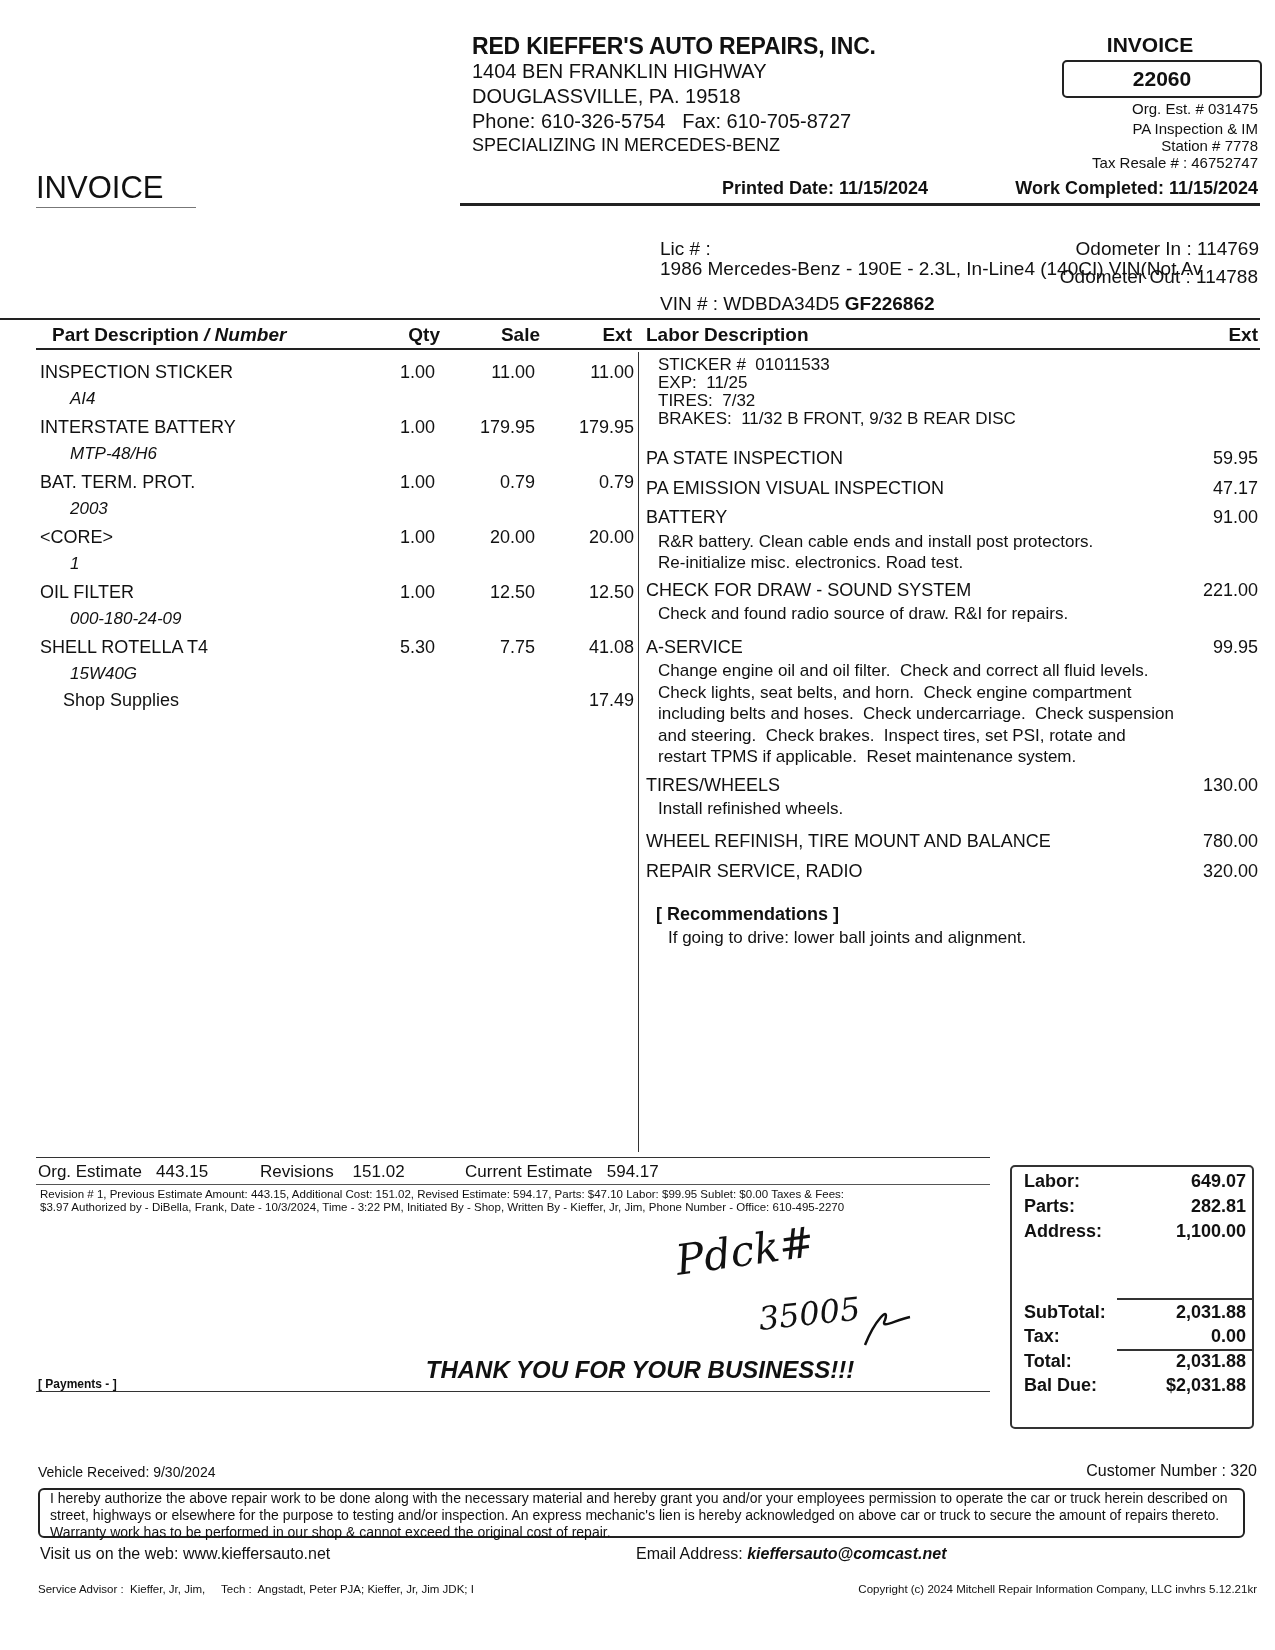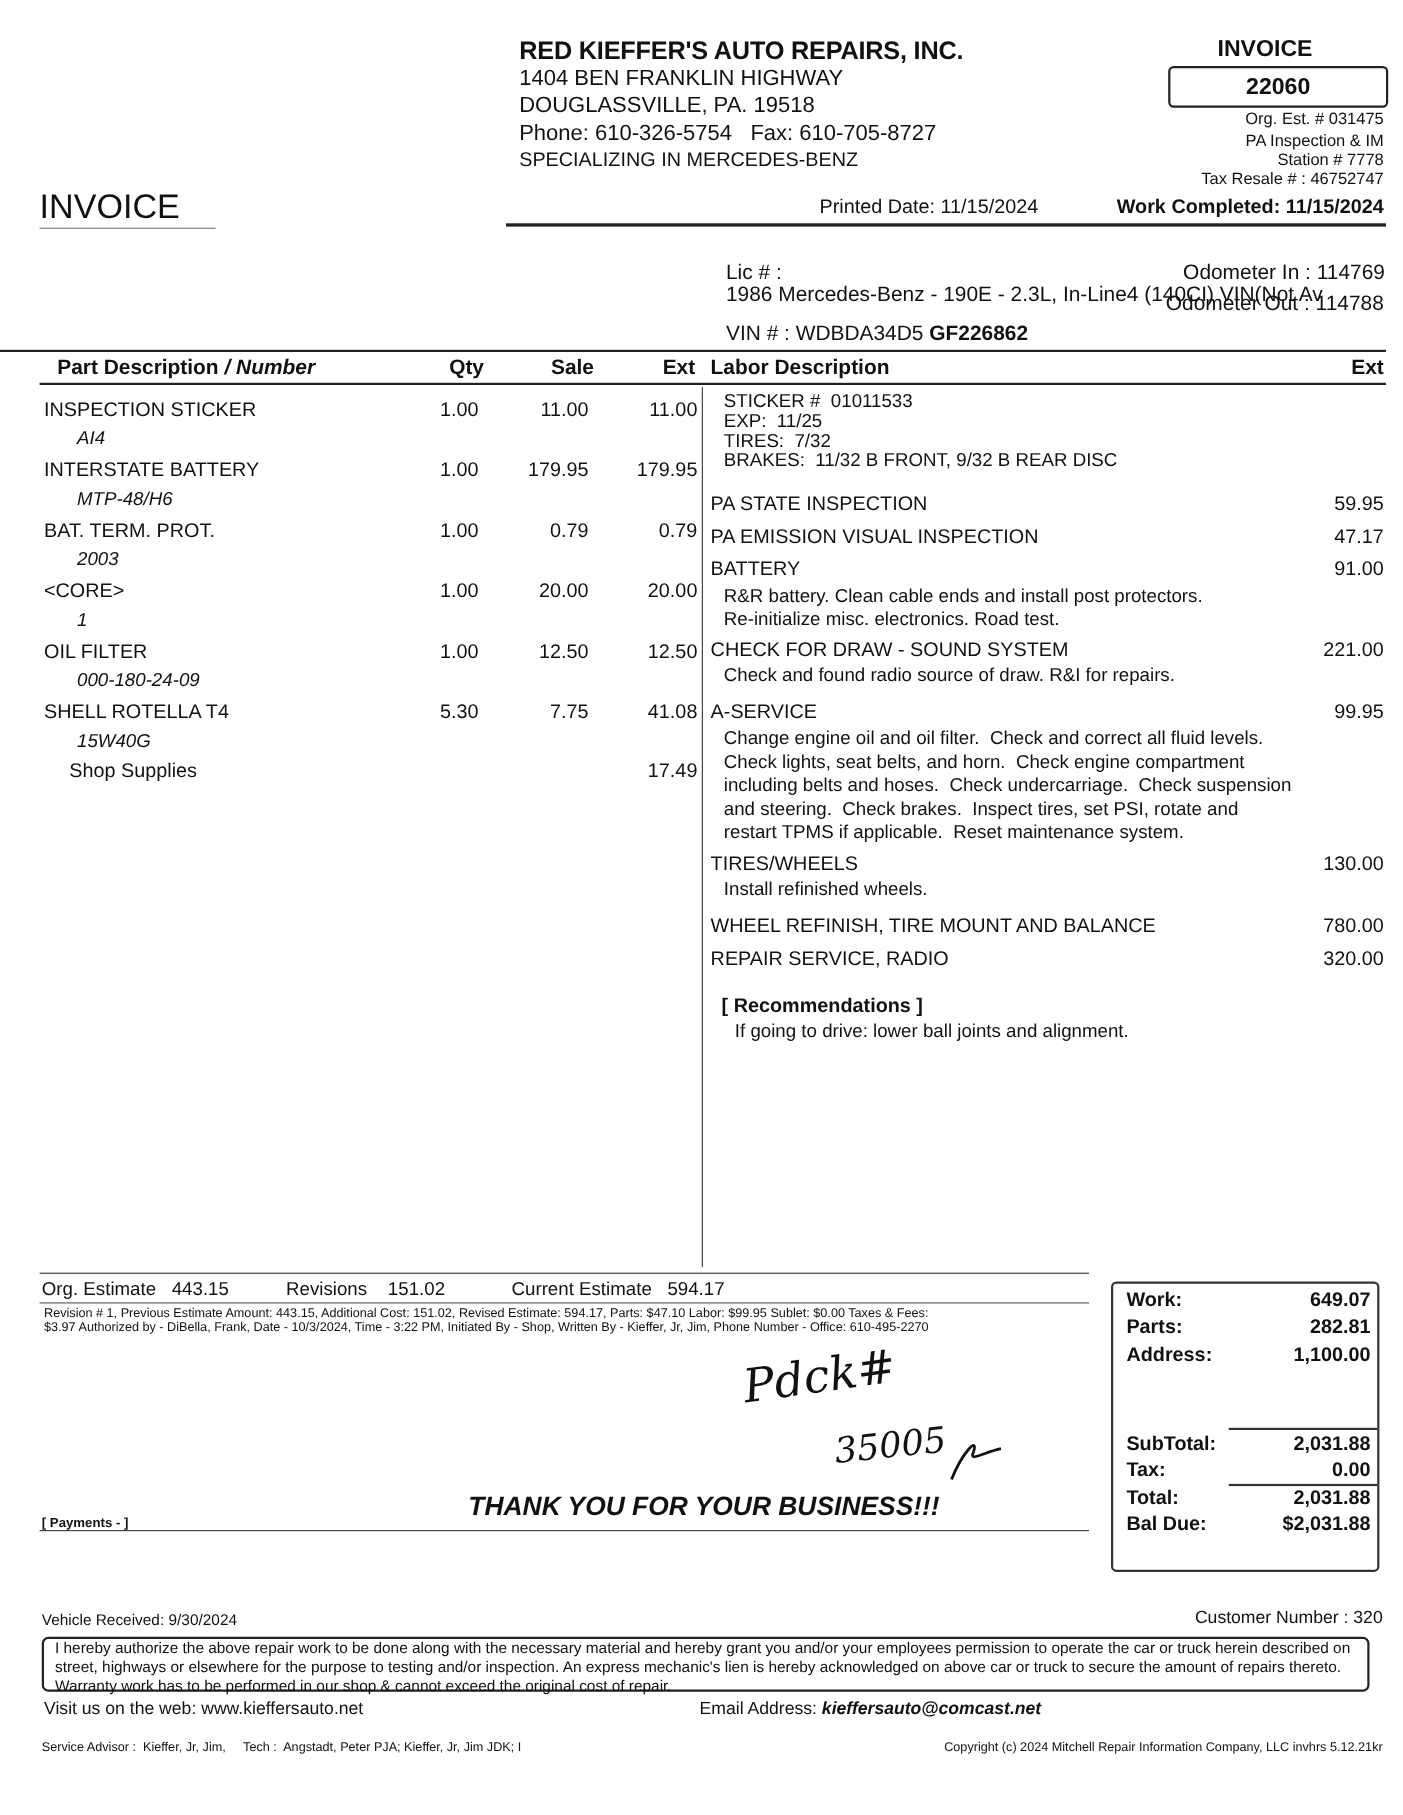--- a/index.html
+++ b/index.html
@@ -13,21 +13,21 @@
 
   
   .shop-name { left:472px; top:33px; font-size:23px; font-weight:bold; letter-spacing:-0.2px; }
   .shop-line { left:472px; font-size:20px; }
   .inv-big { left:36px; top:170px; font-size:31px; }
   .inv-big-line { left:36px; top:207px; width:160px; border-top:1px solid #777; }
   .inv-label { left:1040px; top:33px; width:220px; font-size:21px; font-weight:bold; }
   .inv-box { left:1062px; top:60px; width:196px; height:34px; border:2px solid #222; border-radius:5px;
              font-size:21px; font-weight:bold; line-height:34px; }
   .meta-r { right:17px; font-size:15px; text-align:center; }
-  .printed { left:745px; top:178px; font-size:18px; }
+  .printed { left:722px; top:178px; font-size:18px;font-weight:bold; }
   .completed { right:17px; top:178px; font-size:18px; font-weight:bold; }
   .hr-thick { border-top:3px solid #222; }
   .veh { font-size:19px; }
 
   
   .th { font-size:19px; font-weight:bold; }
   .cell { font-size:18px; }
   .pn { font-size:17px; font-style:italic; }
   .lab { font-size:18px; }
   .sub { font-size:17px; }
@@ -177,21 +177,21 @@
 <svg class="abs" style="left:660px; top:1225px" width="260" height="130" viewBox="0 0 260 130">
   <text x="18" y="50" font-family="DejaVu Serif, serif" font-style="italic" font-size="42" fill="#111" transform="rotate(-8 18 50)">Pdck#</text>
   <text x="100" y="105" font-family="DejaVu Serif, serif" font-style="italic" font-size="32" fill="#111" transform="rotate(-6 100 105)">35005</text>
   <path d="M205 120 C215 95 230 80 225 95 C220 105 235 95 250 92" stroke="#111" stroke-width="2.5" fill="none"></path>
 </svg>
 
 <div class="abs small b" style="left:38px; top:1377px;">[ Payments - ]</div>
 <div class="abs" style="left:36px; top:1391px; width:954px; border-top:1.5px solid #333;"></div>
 
 <div class="abs totals-box">
-  <div class="tl" style="top:4px">Work:</div>
+  <div class="tl" style="top:4px">Labor:</div>
   <div class="tv" style="top:4px">649.07</div>
   <div class="tl" style="top:29px">Parts:</div>
   <div class="tv" style="top:29px">282.81</div>
   <div class="tl" style="top:54px">Address:</div>
   <div class="tv" style="top:54px">1,100.00</div>
   <div style="position:absolute; left:105px; right:0; top:131px; border-top:2px solid #333;"></div>
   <div class="tl" style="top:135px">SubTotal:</div>
   <div class="tv" style="top:135px">2,031.88</div>
   <div class="tl" style="top:159px">Tax:</div>
   <div class="tv" style="top:159px">0.00</div>

